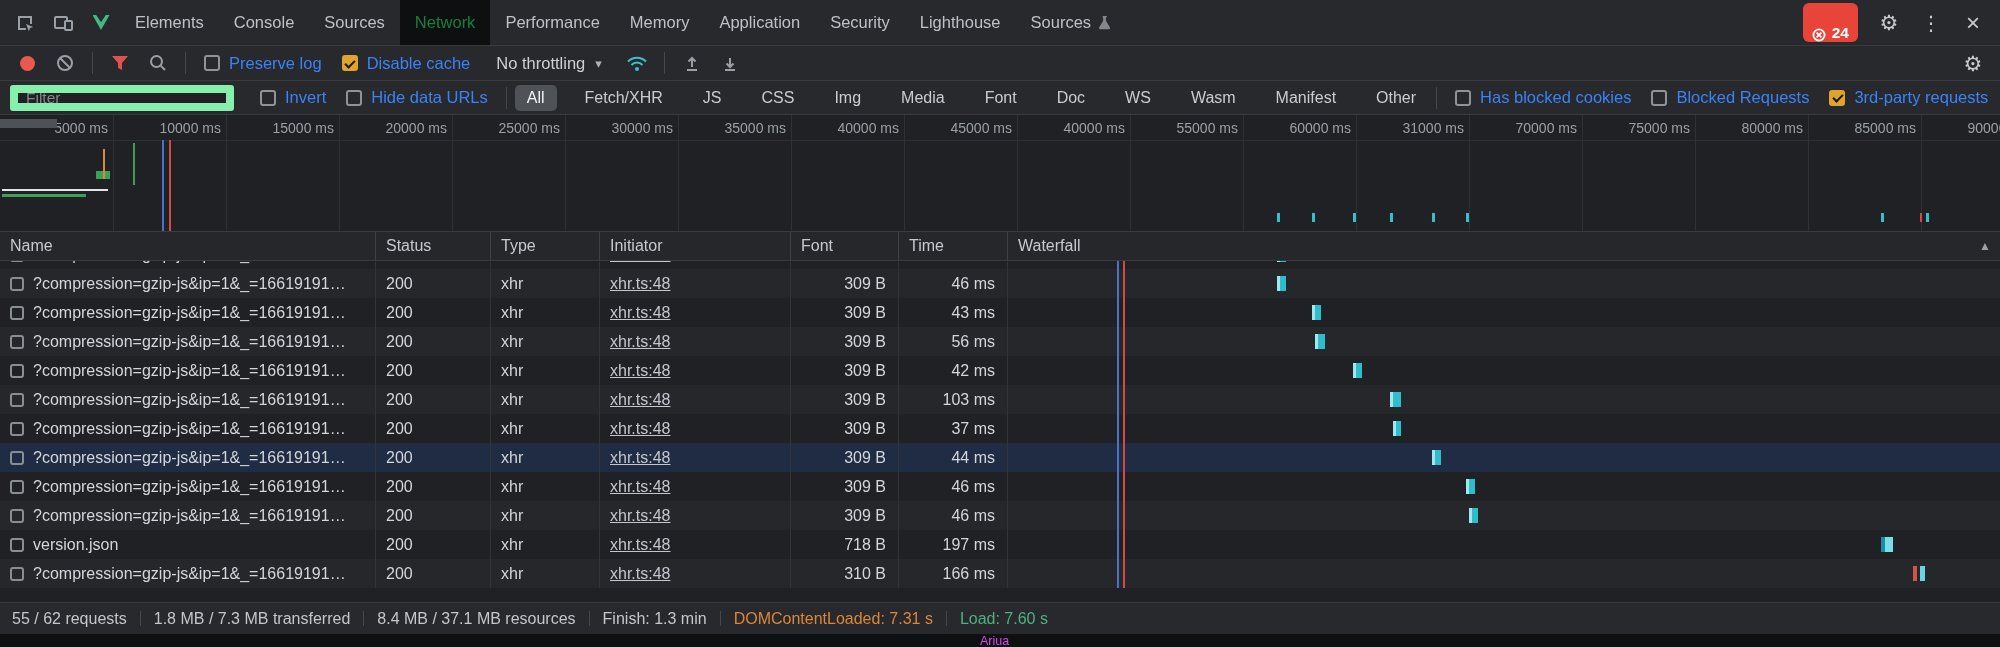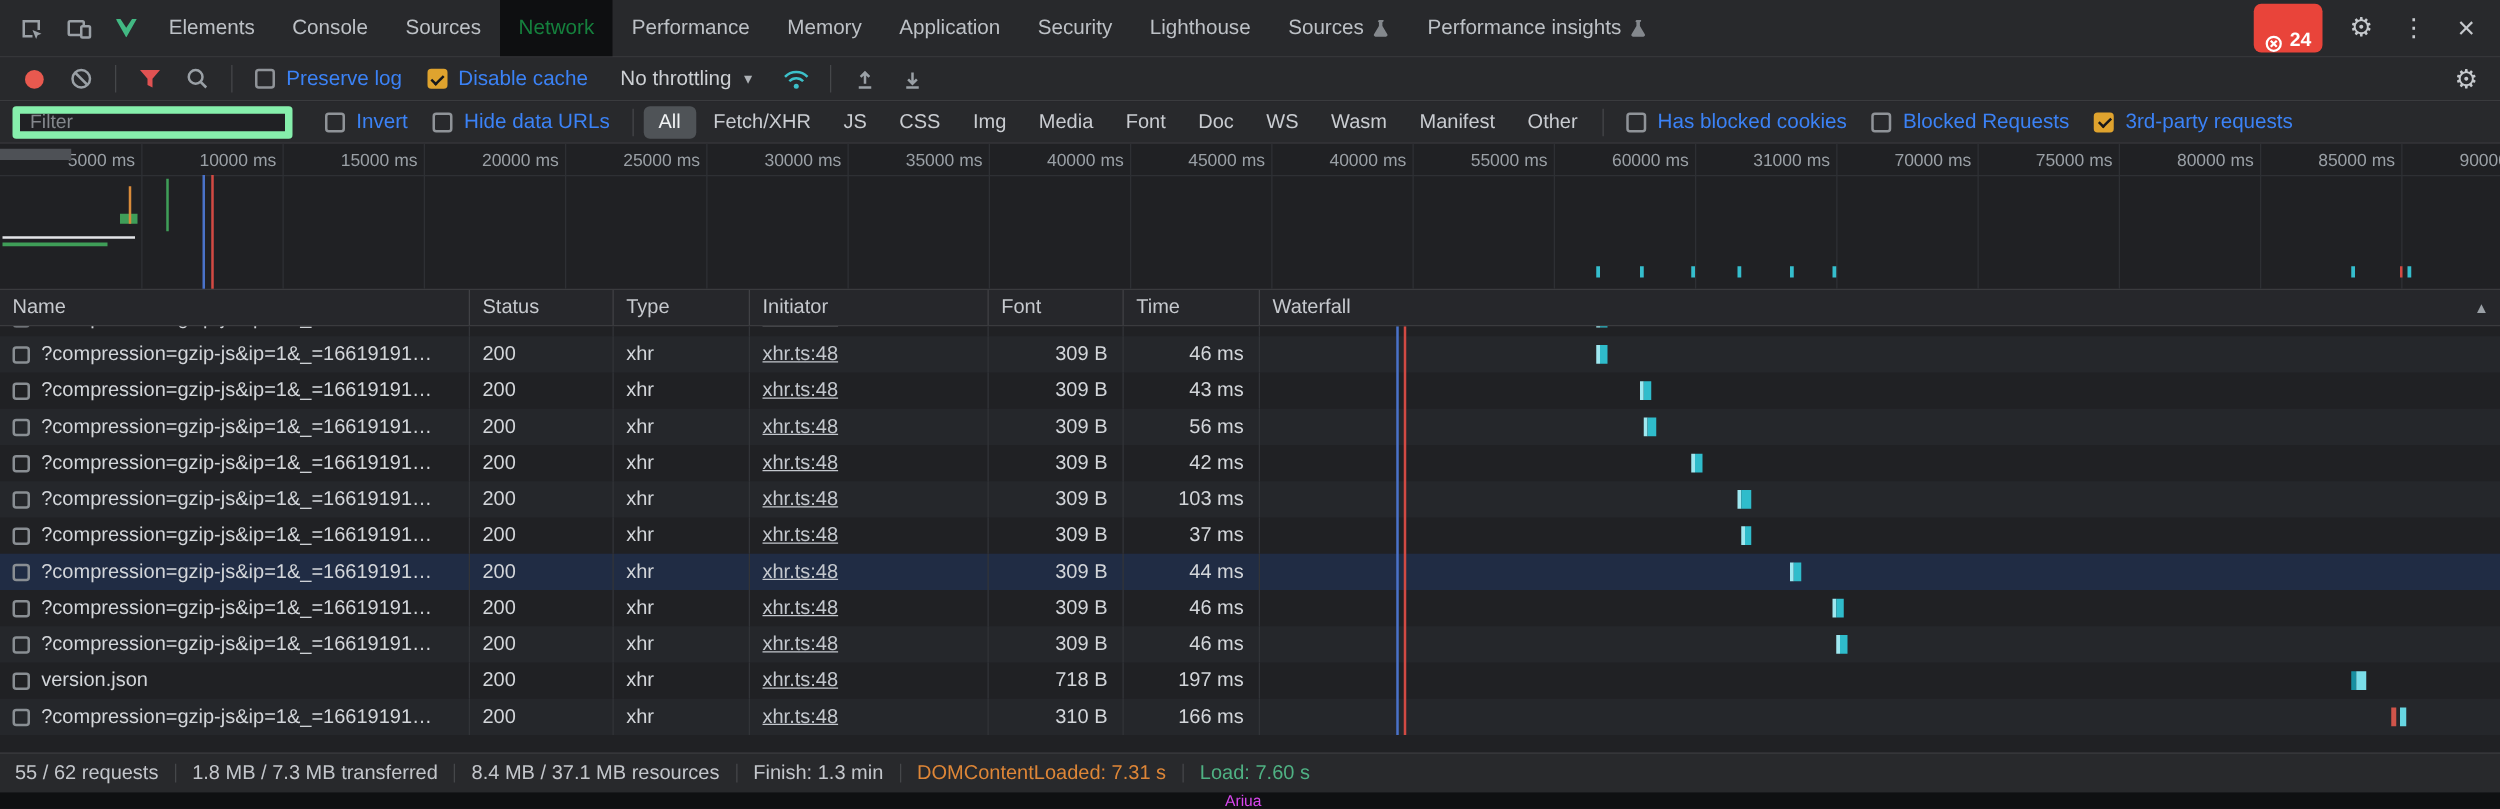--- a/index.html
+++ b/index.html
@@ -29,24 +29,24 @@
   .cb.checked .box{background:#dfa32e;border-color:#dfa32e}
   .cb.checked .box::after{content:"";position:absolute;left:1.5px;top:2.5px;width:8px;height:4px;
     border-left:2.5px solid #17181b;border-bottom:2.5px solid #17181b;transform:rotate(-45deg)}
   .cb-label{color:#3b82f6;font-size:16.5px}
   .throttle{display:flex;align-items:center;gap:10px;margin:0 16px;color:#cdd0d4;font-size:16.5px;cursor:pointer}
   .caret{font-size:13px;color:#aeb2b7}
   .spacer{flex:1}
 
   
   .filterbar{display:flex;align-items:center;height:34px;background:#28292c;border-bottom:1px solid #3a3b3e;padding:0 10px}
-  .filter-input{width:224px;height:26px;background:#202124;border:6px solid #86efac;border-radius:3px;color:#dfe1e4;
+  .filter-input{width:224px;height:26px;background:#202124;border:8px solid #86efac;border-radius:3px;color:#dfe1e4;
     font-family:"Liberation Sans","DejaVu Sans",sans-serif;font-size:15.5px;padding:0 8px;outline:none;margin-right:16px;flex:none}
   .filter-input::placeholder{color:#83878c}
-  .type-pills{display:flex;gap:2px;align-items:center}
+  .type-pills{display:flex;gap:16px;align-items:center}
   .pill{padding:4px 12px;border-radius:5px;color:#c9ccd1;font-size:16px;cursor:pointer;white-space:nowrap}
   .pill.active{background:#4f5357;color:#f1f3f4}
 
   
   .overview{position:relative;height:117px;background:#202124;border-bottom:1px solid #3a3b3e;overflow:hidden;cursor:crosshair}
   .ruler-sep{position:absolute;left:0;top:25px;width:100%;height:1px;background:#2e3034}
   .ovgrid{position:absolute;top:0;width:1px;height:117px;background:#2e3034}
   .ovlabel{position:absolute;top:5px;color:#9aa0a6;font-size:14px;white-space:nowrap}
   .ovmark{position:absolute}
 
@@ -128,28 +128,20 @@
           <span>Application</span>
         </div>
       <div class="tab">
           <span>Security</span>
         </div>
       <div class="tab">
           <span>Lighthouse</span>
         </div>
       <div class="tab">
         <span>Sources</span>
-        <span class="flask">
-          <svg width="14" height="15" viewBox="0 0 15 16">
-              <path d="M5.5 1h4v1l-1 1v3.2l4.2 7a1.4 1.4 0 0 1-1.2 2.1H2.5a1.4 1.4 0 0 1-1.2-2.1l4.2-7V3l-1-1z" fill="#84888d"></path>
-            </svg>
-        </span>
-      </div>
-      <div class="tab">
-        <span>Performance insights</span>
         <span class="flask">
           <svg width="14" height="15" viewBox="0 0 15 16">
               <path d="M5.5 1h4v1l-1 1v3.2l4.2 7a1.4 1.4 0 0 1-1.2 2.1H2.5a1.4 1.4 0 0 1-1.2-2.1l4.2-7V3l-1-1z" fill="#84888d"></path>
             </svg>
         </span>
       </div>
     </nav>
 
     <div class="tabbar-right">
       <div class="err-badge">

